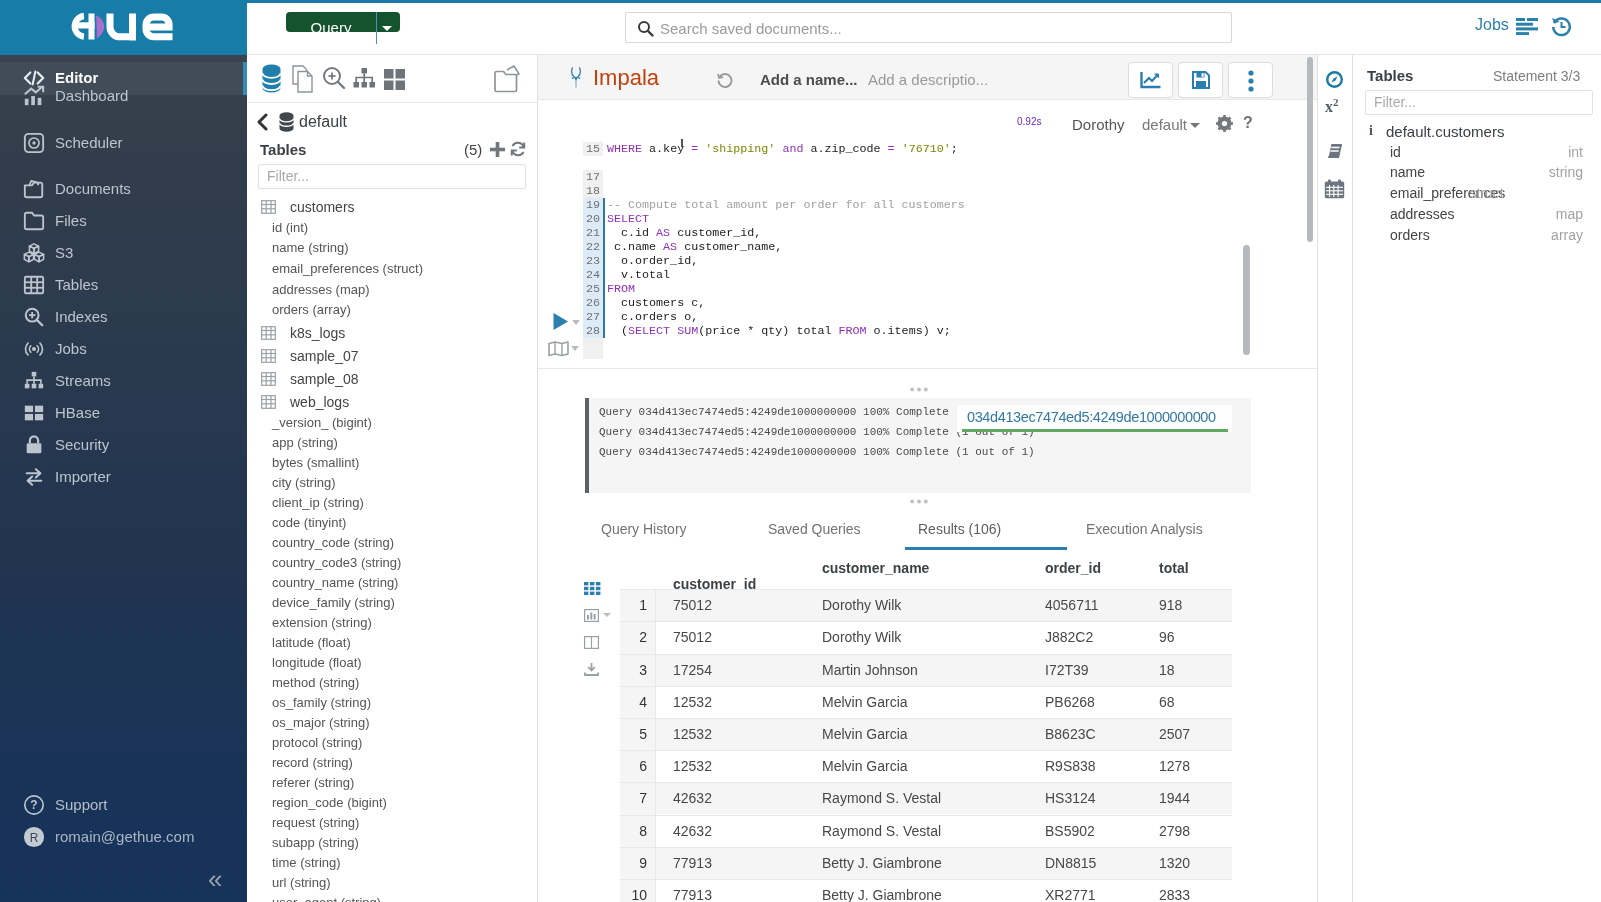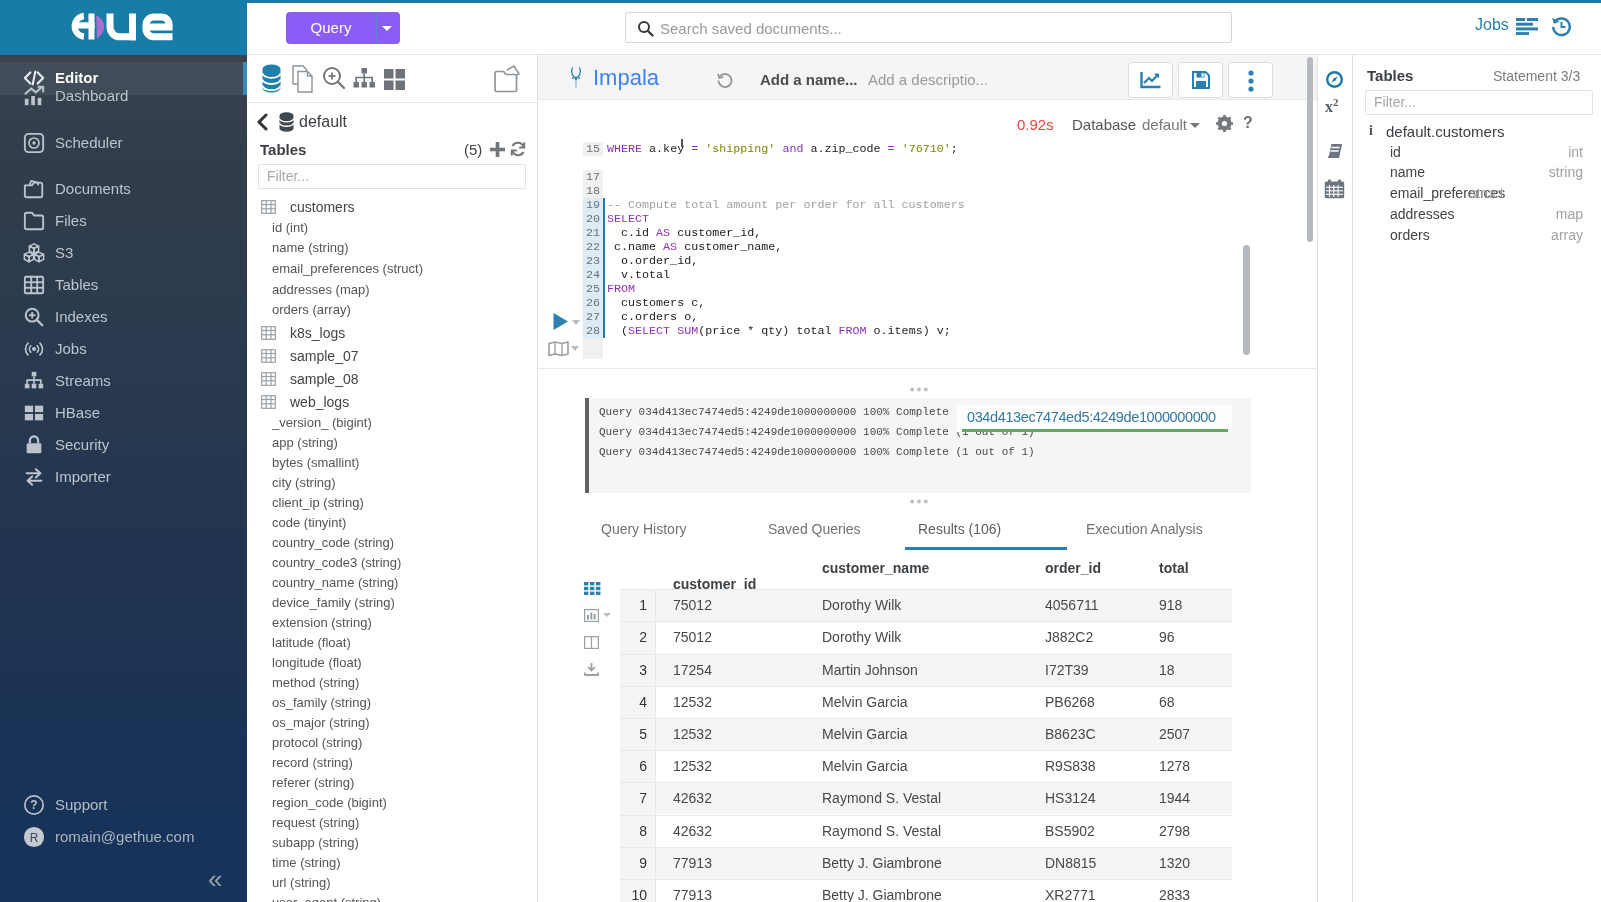--- a/index.html
+++ b/index.html
@@ -3,21 +3,21 @@
 <meta charset="utf-8">
 <style>
 * { margin:0; padding:0; box-sizing:border-box; }
 html,body { width:1601px; height:902px; overflow:hidden; background:#fff;
   font-family:"Liberation Sans", sans-serif; }
 .abs { position:absolute; }
 #page { position:relative; width:1601px; height:902px; overflow:hidden; }
 
 #topblue { left:247px; top:0; width:1354px; height:3px; background:#1d79a6; }
 #topbar { left:247px; top:3px; width:1354px; height:52px; background:#fff; border-bottom:1px solid #e5e5e5; }
-#qbtn { left:286px; top:12px; width:114px; height:32px; background:#8b5cf6; border-radius:4px; color:#fff; font-size:15px; }
+#qbtn { left:286px; top:12px; width:114px; height:20px; background:#14532d; border-radius:4px; color:#fff; font-size:15px; }
 #qbtn .lbl { position:absolute; left:0; top:0; width:90px; height:32px; line-height:32px; text-align:center; }
 #qbtn .sep { position:absolute; left:90px; top:0; width:1px; height:32px; background:#4a91bb; }
 #qbtn .car { position:absolute; left:96px; top:14px; width:0; height:0; border-left:5px solid transparent; border-right:5px solid transparent; border-top:5px solid #fff; }
 #search { left:625px; top:12px; width:607px; height:31px; border:1px solid #d8d8d8; border-radius:2px; background:#fff; }
 #search .ph { position:absolute; left:34px; top:7px; color:#9a9a9a; font-size:15px; }
 #jobs { left:1475px; top:16px; color:#2c80ac; font-size:16px; }
 
 #sidehead { left:0; top:0; width:247px; height:55px; background:#187ca8; }
 #sidenav { left:0; top:55px; width:247px; height:847px;
   background:linear-gradient(180deg,#3a434e 0%,#323d4b 12%,#2a3a4e 35%,#213450 60%,#1a3356 80%,#16335b 100%); }
@@ -373,21 +373,21 @@
   <div class="abs" id="edheader"></div>
   <svg class="abs" style="left:570px;top:67px" width="12" height="22" viewBox="0 0 12 22">
       <g fill="none" stroke="#2e7fae" stroke-width="1.3">
         <path d="M 2.6 0.5 C 0.9 4 1.3 7.5 4.4 10.6"></path>
         <path d="M 9.4 0.5 C 11.1 4 10.7 7.5 7.6 10.6"></path>
       </g>
       <path d="M 3.9 9.8 L 8.1 9.8 L 6.35 13.6 L 6.35 20.5 L 5.65 20.5 L 5.65 13.6 Z" fill="#2e7fae"></path>
       <circle cx="2.8" cy="11.2" r="0.9" fill="#2e7fae"></circle>
       <circle cx="9.2" cy="11.2" r="0.9" fill="#2e7fae"></circle>
     </svg>
-  <div class="abs" style="left:593px;top:65px;font-size:22px;color:#3b82f6;">Impala</div>
+  <div class="abs" style="left:593px;top:65px;font-size:22px;color:#c2410c;">Impala</div>
   <svg class="abs" style="left:717px;top:72px" width="16" height="16" viewBox="0 0 16 16">
       <path d="M2.4 5.2 A6.5 6.5 0 1 1 1.5 8.6" fill="none" stroke="#95989b" stroke-width="1.8"></path>
       <path d="M1 2 l1.2 4 l4-1" fill="none" stroke="#95989b" stroke-width="1.8"></path>
     </svg>
   <div class="abs" style="left:760px;top:71px;font-size:15px;font-weight:bold;color:#4c4c4c;">Add a name...</div>
   <div class="abs" style="left:868px;top:71px;font-size:15px;color:#999;">Add a descriptio...</div>
   <div class="hbtn" style="left:1128px;">
     <svg style="position:absolute;left:11px;top:8px" width="21" height="19" viewBox="0 0 21 19">
         <path d="M1.5 1 v15 h19" fill="none" stroke="#2b7fb0" stroke-width="2.4"></path>
         <path d="M4 12 L9 7 L12 10 L18 3.5" fill="none" stroke="#2b7fb0" stroke-width="2.2"></path>
@@ -403,22 +403,22 @@
       </svg>
     </div>
   <div class="hbtn" style="left:1228px;">
     <svg style="position:absolute;left:19px;top:7px" width="6" height="22" viewBox="0 0 6 22">
         <circle cx="3" cy="3" r="2.6" fill="#2b7fb0"></circle>
         <circle cx="3" cy="11" r="2.6" fill="#2b7fb0"></circle>
         <circle cx="3" cy="19" r="2.6" fill="#2b7fb0"></circle>
       </svg>
     </div>
 
-  <div class="abs" style="left:1017px;top:116px;font-size:15px;color:#ef4444;">0.92s</div>
-  <div class="abs" style="left:1072px;top:116px;font-size:15px;color:#565656;">Database</div>
+  <div class="abs" style="left:1017px;top:116px;font-size:10px;color:#6d28d9;">0.92s</div>
+  <div class="abs" style="left:1072px;top:116px;font-size:15px;color:#565656;">Dorothy</div>
   <div class="abs" style="left:1142px;top:116px;font-size:15px;color:#777;">default</div>
   <div class="abs" style="left:1190px;top:123px;width:0;height:0;border-left:5px solid transparent;border-right:5px solid transparent;border-top:5.5px solid #777;"></div>
   <svg class="abs" style="left:1216px;top:115px" width="17" height="17" viewBox="0 0 17 17">
       <path d="M8.5 0.5 l1 2.6 2.6-1 1.4 2.4 2.6 1 -1 2.6 2.4 1.4 -1 2.6 1 2.6 -2.6 1 -1.4 2.4 -2.6-1 -1 2.6" fill="none"></path>
       <circle cx="8.5" cy="8.5" r="7" fill="#76797c"></circle>
       <circle cx="8.5" cy="8.5" r="2.6" fill="#fff"></circle>
       <g stroke="#76797c" stroke-width="2.6">
         <line x1="8.5" y1="0" x2="8.5" y2="3"></line>
         <line x1="8.5" y1="14" x2="8.5" y2="17"></line>
         <line x1="0" y1="8.5" x2="3" y2="8.5"></line>

